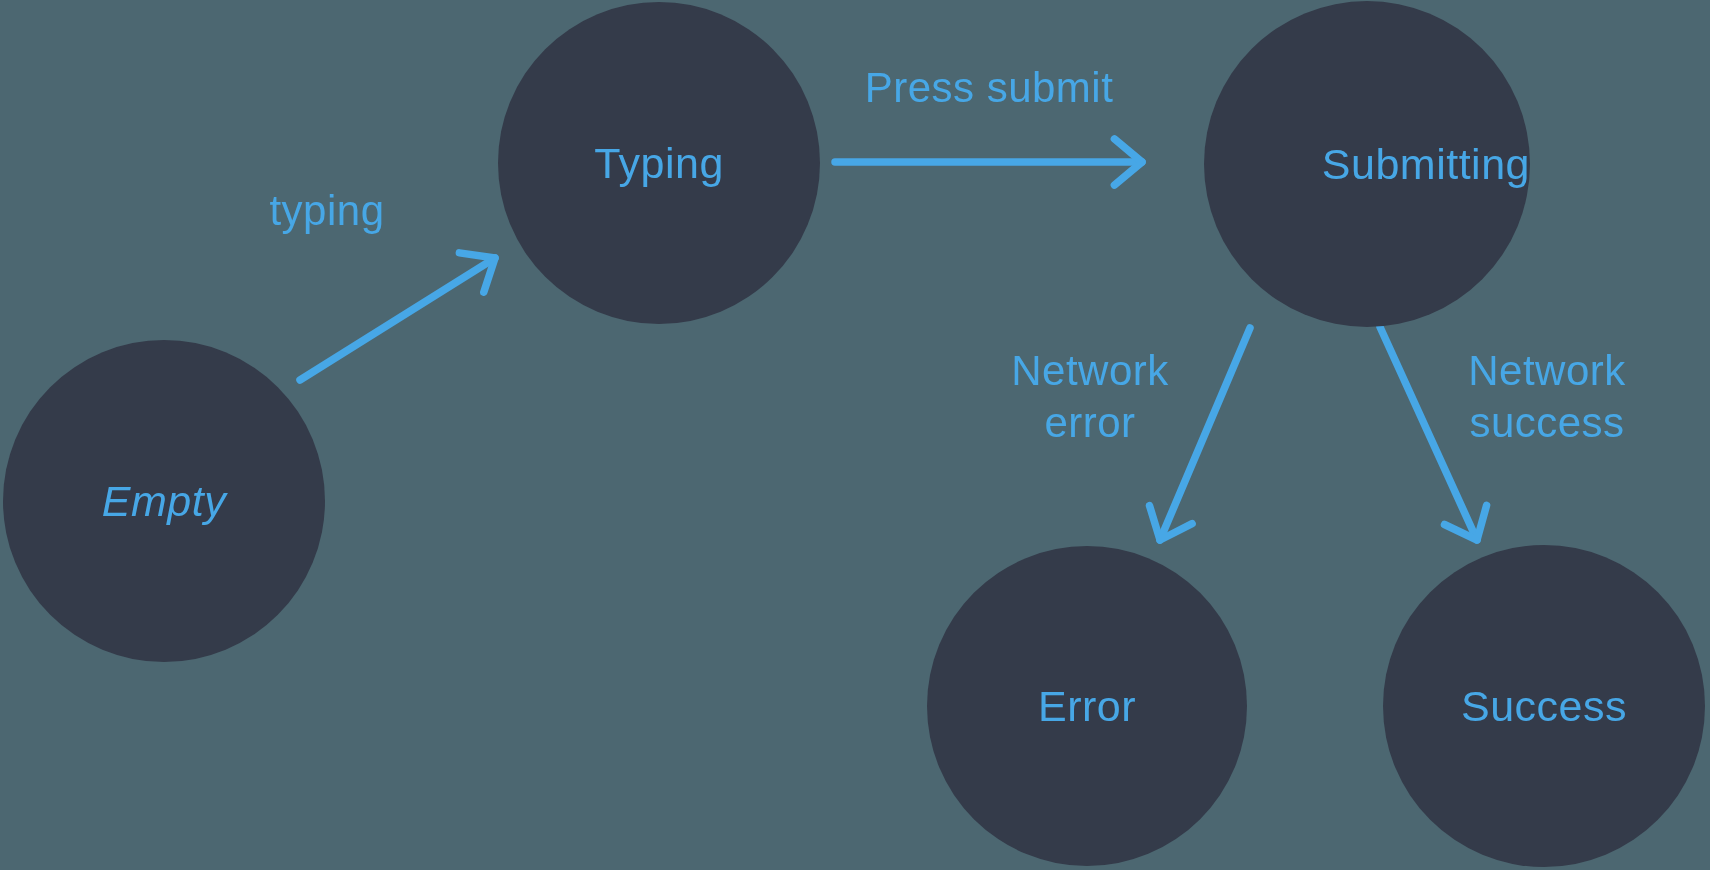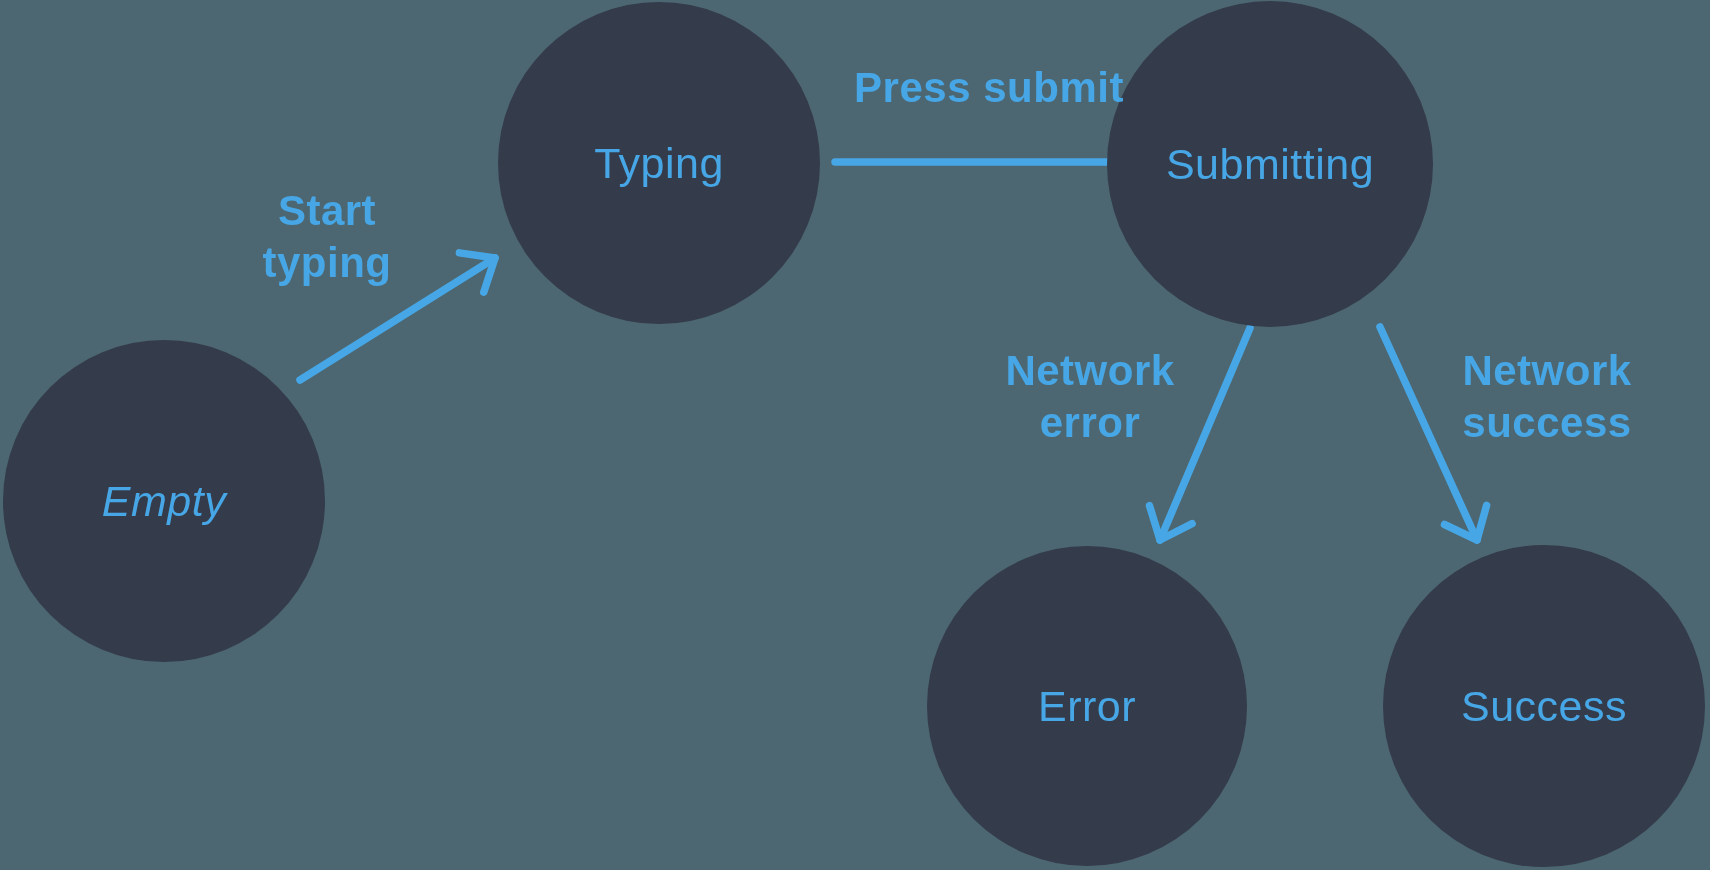--- a/index.html
+++ b/index.html
@@ -34,31 +34,30 @@
     display:flex;align-items:center;justify-content:center;
   }
   .node-label{
     color:var(--accent);
     font-size:43px;
     letter-spacing:0.5px;
     white-space:nowrap;
   }
   .node-empty     {left:3px;   top:340px; width:322px;height:322px;font-style:italic;}
   .node-typing    {left:498px; top:2px;   width:322px;height:322px;}
-  .node-submitting{left:1107px;top:1px;   width:326px;height:326px;}
+  .node-submitting{left:1204px;top:1px;   width:326px;height:326px;justify-content:flex-end;}
   .node-error     {left:927px; top:546px; width:320px;height:320px;}
   .node-success   {left:1383px;top:545px; width:322px;height:322px;}
   .edge-label{
     position:absolute;
     color:var(--accent);
     font-size:42px;
     line-height:52px;
     letter-spacing:0.5px;
     text-align:center;
-    font-weight:bold;
   }
   .edge-label span{display:block;}
   .label-start-typing   {left:177px; top:185px;width:300px;}
   .label-press-submit   {left:789px; top:62px; width:400px;}
   .label-network-error  {left:940px; top:345px;width:300px;}
   .label-network-success{left:1397px;top:345px;width:300px;}
 </style>
 </head>
 <body>
 
@@ -97,21 +96,20 @@
 
   <div class="node node-error">
     <span class="node-label">Error</span>
   </div>
 
   <div class="node node-success">
     <span class="node-label">Success</span>
   </div>
 
   <div class="edge-label label-start-typing">
-    <span>Start</span>
     <span>typing</span>
   </div>
 
   <div class="edge-label label-press-submit">
     <span>Press submit</span>
   </div>
 
   <div class="edge-label label-network-error">
     <span>Network</span>
     <span>error</span>

